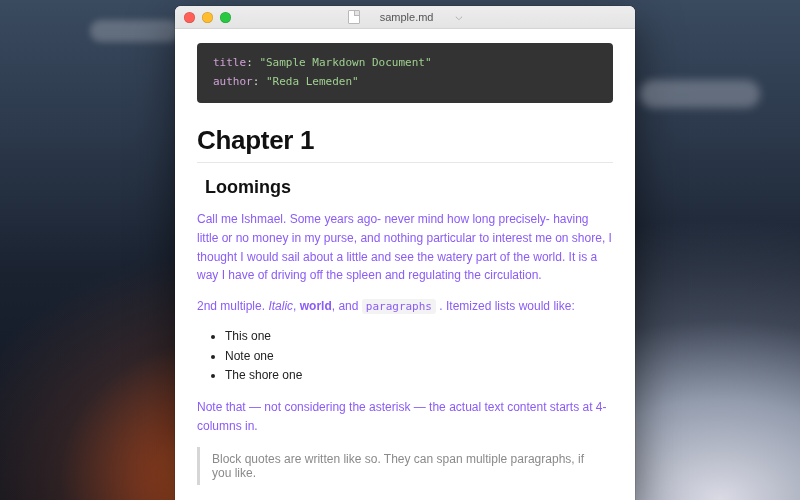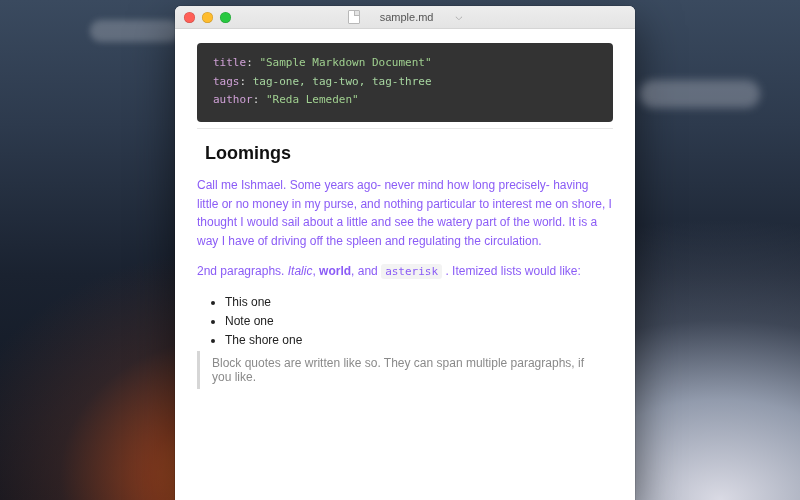--- a/index.html
+++ b/index.html
@@ -149,21 +149,21 @@
     color:#8b5cf6;
   }
   .mono {
     font-family: Menlo, Consolas, monospace;
     background:#f3f3f3;
     padding:1px 4px;
     border-radius:3px;
     font-size:11px;
   }
   ul.items {
-    margin:0 0 0 0;
+    margin:0 0 13px 0;
     padding-left:28px;
     font-size:12px;
     line-height:1.6;
   }
   ul.items li { list-style:disc; }
   blockquote.bq {
     margin:0;
     padding:5px 10px 5px 12px;
     border-left:3px solid #d6d6d6;
     color:#8a8a8a;
@@ -187,38 +187,39 @@
         <span class="doc-icon"></span>
         <span>sample.md</span>
         <span class="title-caret">⌵</span>
       </div>
     </div>
 
     <div class="content">
 
       <div class="frontmatter" id="frontmatter">
           <div><span class="fm-key">title</span><span class="fm-colon">: </span><span class="fm-str">"Sample Markdown Document"</span></div>
-          <div><span class="fm-key">tags</span><span class="fm-colon">: </span><span class="fm-plain">tag-one, tag-two, tag-three</span></div>
           <div><span class="fm-key">author</span><span class="fm-colon">: </span><span class="fm-str">"Reda Lemeden"</span></div>
         </div>
 
+      <h1 class="chapter">Chapter 1</h1>
       <div class="rule"></div>
 
       <h2 class="section">Loomings</h2>
 
       <p class="body">Call me Ishmael. Some years ago- never mind how long precisely- having little or no money in my purse, and nothing particular to interest me on shore, I thought I would sail about a little and see the watery part of the world. It is a way I have of driving off the spleen and regulating the circulation.</p>
 
       <p class="body">
-        <span>2nd paragraphs. </span><i>Italic</i><span>, </span><b>world</b><span>, and </span><span class="mono">asterisk</span><span> . Itemized lists would like:</span>
+        <span>2nd multiple. </span><i>Italic</i><span>, </span><b>world</b><span>, and </span><span class="mono">paragraphs</span><span> . Itemized lists would like:</span>
       </p>
 
       <ul class="items" id="list">
           <li>This one</li>
           <li>Note one</li>
           <li>The shore one</li>
         </ul>
 
+      <p class="body">Note that — not considering the asterisk — the actual text content starts at 4-columns in.</p>
 
       <blockquote class="bq">Block quotes are written like so. They can span multiple paragraphs, if you like.</blockquote>
 
     </div>
   </div>
 </div>
 
 </body></html>

